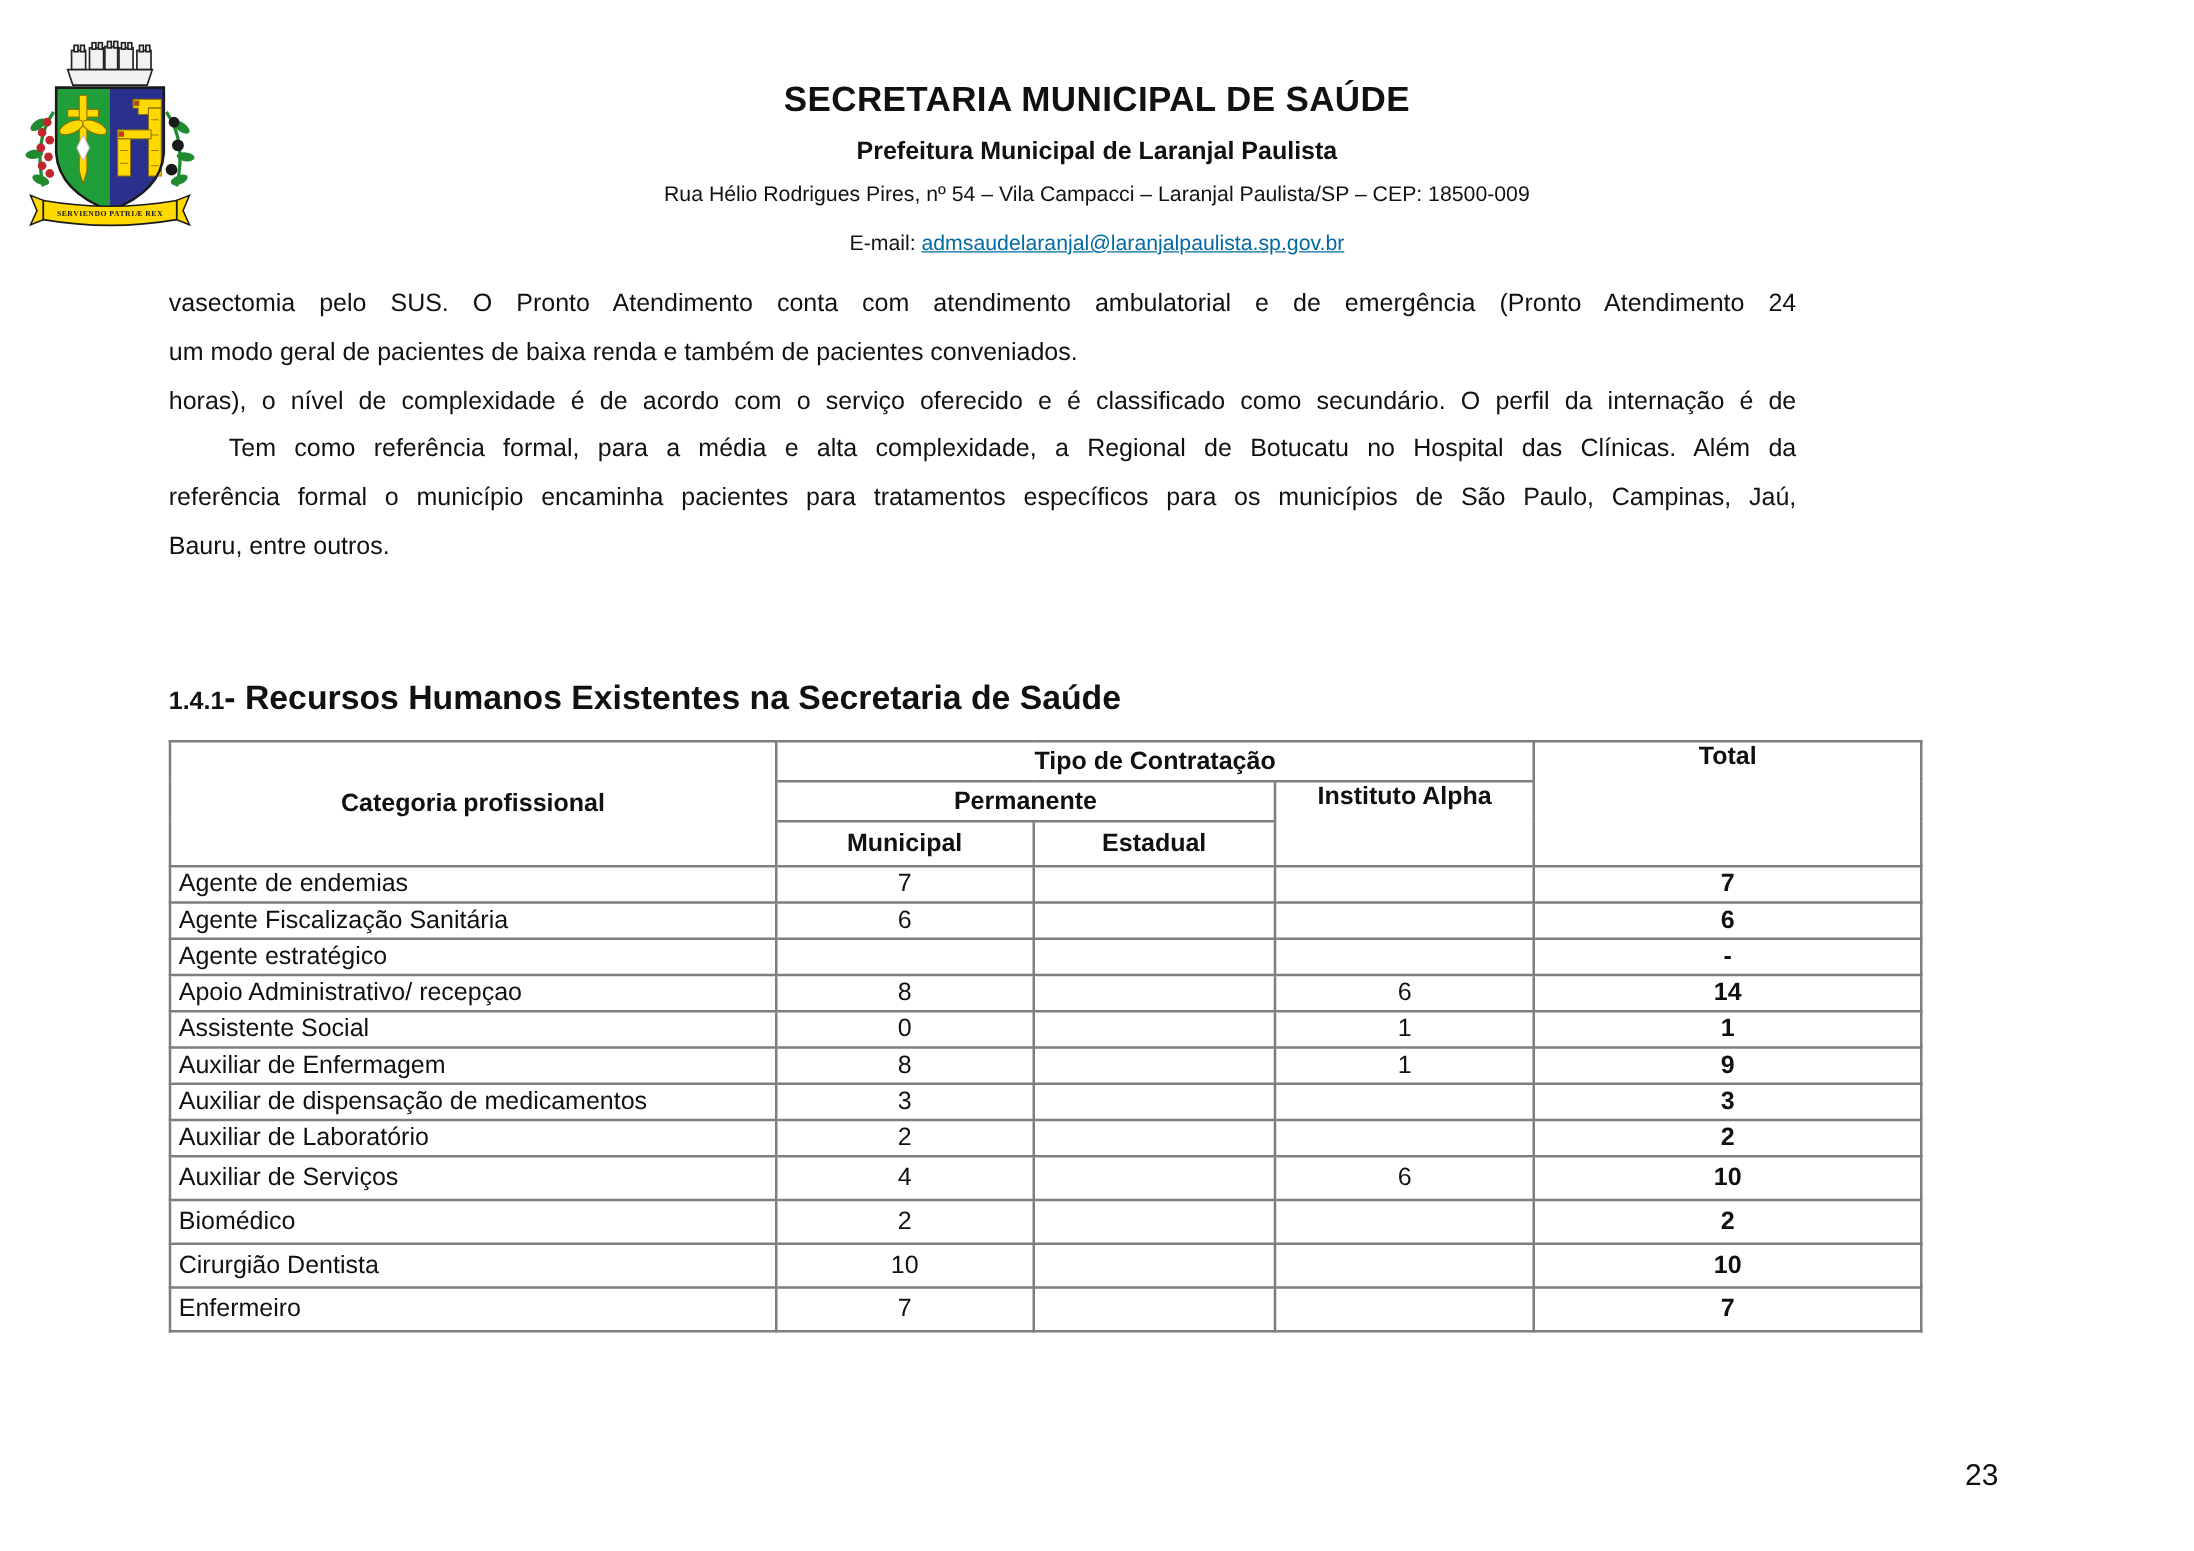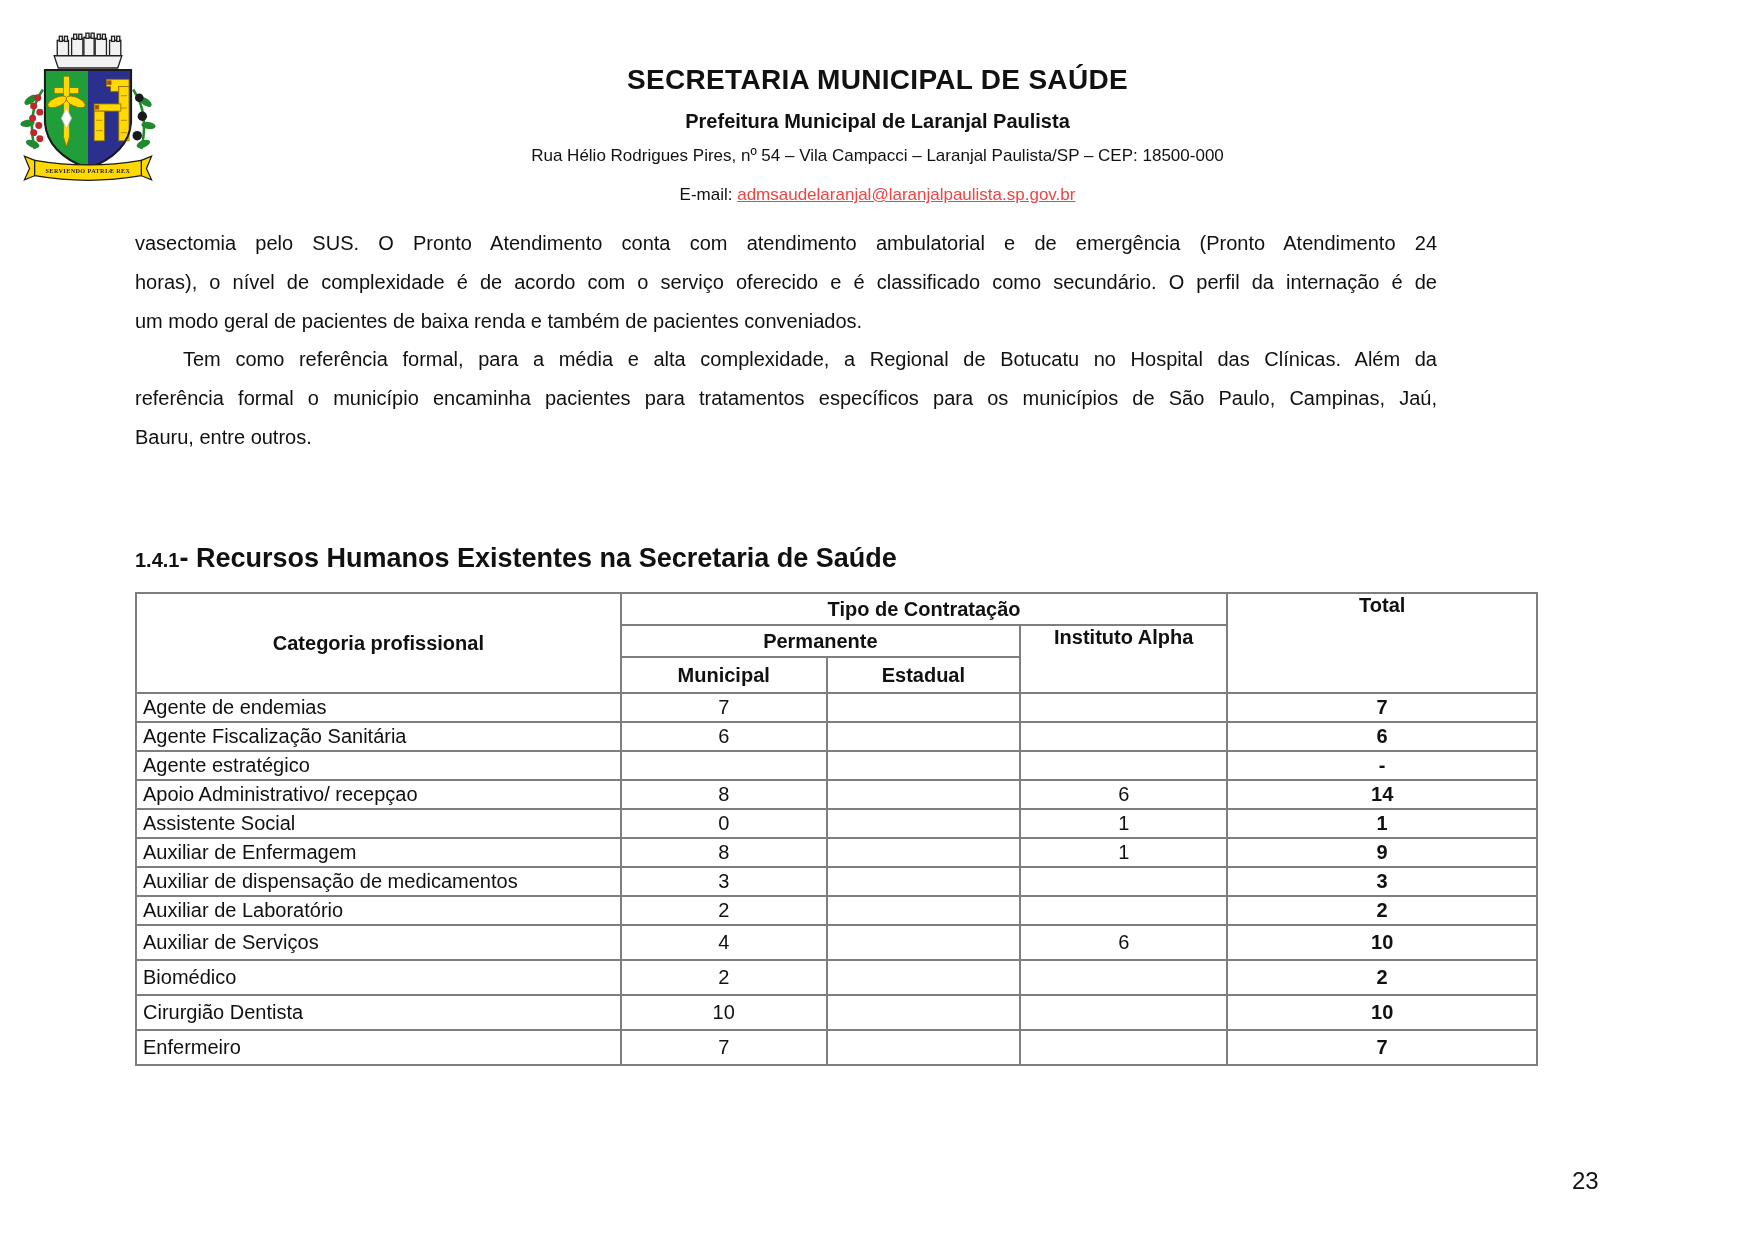--- a/index.html
+++ b/index.html
@@ -13,21 +13,21 @@
     overflow:hidden;
     margin:0 auto;
   }
   
   .logo { position:absolute; left:20px; top:26px; width:136px; height:162px; }
   .hdr-title   { position:absolute; top:64px;  left:0; width:100%; text-align:center; font-size:28px; font-weight:bold; letter-spacing:.3px; }
   .hdr-sub     { position:absolute; top:110px; left:0; width:100%; text-align:center; font-size:20px; font-weight:bold; }
   .hdr-line1   { position:absolute; top:146px; left:0; width:100%; text-align:center; font-size:17px; }
   .hdr-line2   { position:absolute; top:166px; left:0; width:100%; text-align:center; font-size:17px; }
   .hdr-line3   { position:absolute; top:185px; left:0; width:100%; text-align:center; font-size:17px; }
-  .hdr-line3 a { color:#ef4444; text-decoration:underline; }
+  .hdr-line3 a { color:#0369a1; text-decoration:underline; }
   
   .bodytext { position:absolute; left:135px; top:224px; width:1302px; font-size:20px; }
   .bodytext .ln { height:38.8px; line-height:38.8px; white-space:nowrap; }
   .bodytext .ln.just { text-align:justify; text-align-last:justify; white-space:normal; height:38.8px; overflow:hidden; }
   .bodytext .ln.indent { text-indent:48px; }
   
   .section-h { position:absolute; left:135px; top:543px; font-weight:bold; }
   .section-h .num  { font-size:20px; }
   .section-h .rest { font-size:27px; }
   
@@ -131,27 +131,27 @@
         <path d="M14,131 L4,127 L9,139 L4,150 L14,146 Z" fill="#ffd900" stroke="#1a1a1a" stroke-width="1.2"></path>
         <path d="M118,131 L128,127 L123,139 L128,150 L118,146 Z" fill="#ffd900" stroke="#1a1a1a" stroke-width="1.2"></path>
         <path d="M14,131 Q66,140 118,131 L118,146 Q66,155 14,146 Z" fill="#ffd900" stroke="#1a1a1a" stroke-width="1.2"></path>
         <text x="66" y="143.5" text-anchor="middle" font-size="6" letter-spacing="0.4" fill="#1a1a1a" font-family="Liberation Serif, serif" font-weight="bold">SERVIENDO PATRIÆ REX</text>
       </g>
     </svg>
   </div>
 
   <div class="hdr-title">SECRETARIA MUNICIPAL DE SAÚDE</div>
   <div class="hdr-sub">Prefeitura Municipal de Laranjal Paulista</div>
-  <div class="hdr-line1">Rua Hélio Rodrigues Pires, nº 54 – Vila Campacci – Laranjal Paulista/SP – CEP: 18500-000</div>
+  <div class="hdr-line1">Rua Hélio Rodrigues Pires, nº 54 – Vila Campacci – Laranjal Paulista/SP – CEP: 18500-009</div>
   <div class="hdr-line3"><span>E-mail: </span><a href="#">admsaudelaranjal@laranjalpaulista.sp.gov.br</a></div>
 
   <div class="bodytext">
     <div class="ln just">vasectomia pelo SUS. O Pronto Atendimento conta com atendimento ambulatorial e de emergência (Pronto Atendimento 24</div>
+    <div class="ln">um modo geral de pacientes de baixa renda e também de pacientes conveniados.</div>
     <div class="ln just">horas), o nível de complexidade é de acordo com o serviço oferecido e é classificado como secundário. O perfil da internação é de</div>
-    <div class="ln">um modo geral de pacientes de baixa renda e também de pacientes conveniados.</div>
     <div class="ln just indent">Tem como referência formal, para a média e alta complexidade, a Regional de Botucatu no Hospital das Clínicas. Além da</div>
     <div class="ln just">referência formal o município encaminha pacientes para tratamentos específicos para os municípios de São Paulo, Campinas, Jaú,</div>
     <div class="ln">Bauru, entre outros.</div>
   </div>
 
   <div class="section-h">
     <span class="num">1.4.1</span><span class="rest">- Recursos Humanos Existentes na Secretaria de Saúde</span>
   </div>
 
   <div class="tbl-wrap">

